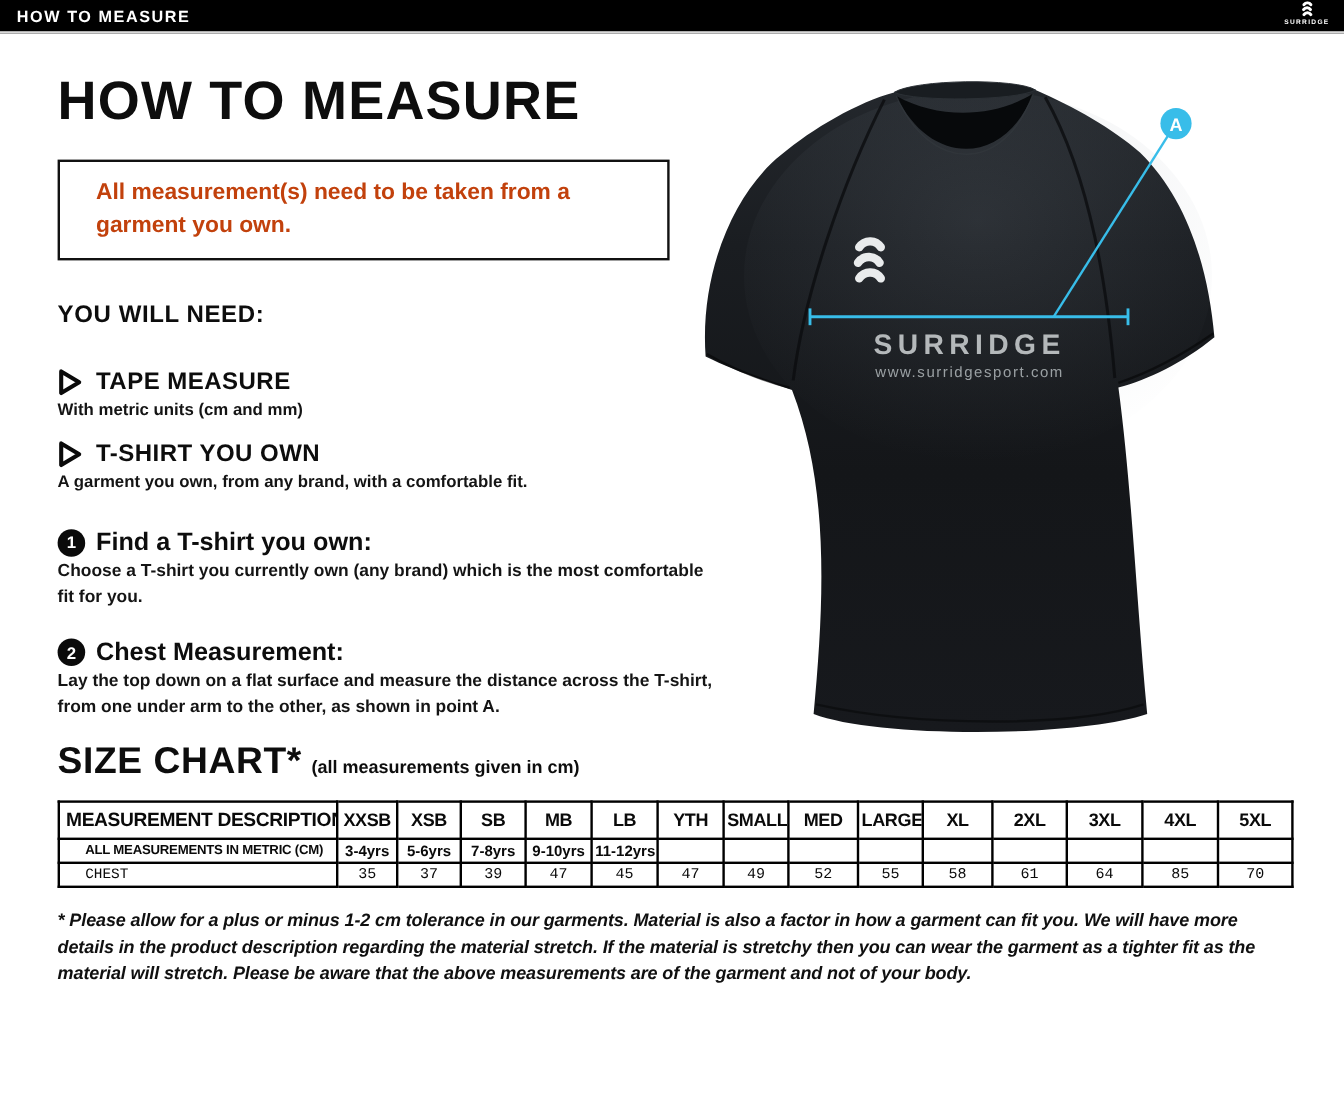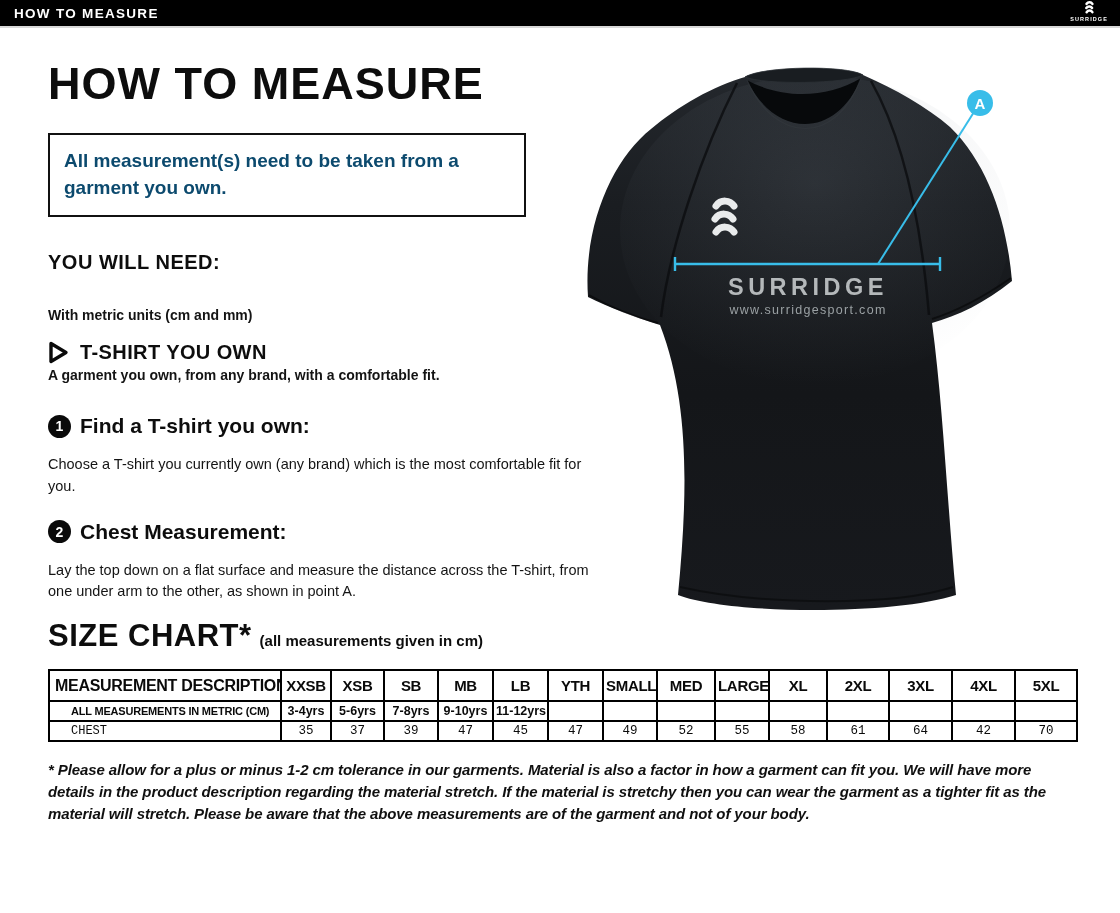--- a/index.html
+++ b/index.html
@@ -20,41 +20,41 @@
   }
   .topbar-logo .brandword{
     color:#fff;font-size:5.5px;font-weight:bold;letter-spacing:1.1px;margin-top:1px;
   }
   
   .content{position:absolute;left:48px;top:28px;width:1028px;}
   h1.page-title{
     margin:32px 0 0 0;font-size:45px;line-height:1.05;font-weight:bold;letter-spacing:1px;color:#0d0d0d;
   }
   .notice-box{
-    margin-top:26px;width:446px;border:2px solid #111;padding:13px 14px;
-    font-size:19px;font-weight:bold;line-height:1.42;color:#0c4a6e;
+    margin-top:26px;width:446px;border:2px solid #111;padding:13px 30px;
+    font-size:19px;font-weight:bold;line-height:1.42;color:#c2410c;
   }
   h2.need-heading{
     margin:34px 0 0 0;font-size:20px;font-weight:bold;letter-spacing:0.5px;color:#0d0d0d;
   }
   .need-item{margin-top:33px;}
   .need-item.second{margin-top:18px;}
   .need-item-head{display:flex;align-items:center;gap:11px;}
   .need-item-title{font-size:20px;font-weight:bold;letter-spacing:0.4px;color:#0d0d0d;}
   .need-item-desc{margin-top:3px;font-size:14px;font-weight:bold;color:#141414;}
   .step{margin-top:31px;}
   .step.second{margin-top:22px;}
   .step-head{display:flex;align-items:center;gap:9px;}
   .step-badge{
     width:23px;height:23px;border-radius:50%;background:#0a0a0a;color:#fff;
     display:flex;align-items:center;justify-content:center;font-size:14px;font-weight:bold;
   }
   .step-title{font-size:21px;font-weight:bold;color:#0d0d0d;}
   .step-desc{
-    margin-top:16px;width:548px;font-size:14.5px;font-weight:normal;line-height:1.5;color:#141414;
+    margin-top:2px;width:548px;font-size:14.5px;font-weight:bold;line-height:1.5;color:#141414;
   }
   .sizechart-head{margin-top:15px;display:flex;align-items:baseline;}
   .sizechart-title{font-size:31px;font-weight:bold;letter-spacing:0.5px;color:#0d0d0d;}
   .sizechart-sub{font-size:15px;font-weight:bold;margin-left:8px;color:#0d0d0d;}
   
   table.size-table{
     margin-top:15px;border-collapse:collapse;table-layout:fixed;width:1028px;
     border:2px solid #000;
   }
   table.size-table th,table.size-table td{
@@ -96,20 +96,26 @@
 
   <div class="content">
 
     <h1 class="page-title">HOW TO MEASURE</h1>
 
     <div class="notice-box">All measurement(s) need to be taken from a garment you own.</div>
 
     <h2 class="need-heading">YOU WILL NEED:</h2>
 
     <div class="need-item">
+      <div class="need-item-head">
+        <svg width="21" height="23" viewBox="0 0 21 23">
+          <polygon points="3,2.5 18,11.5 3,20.5" fill="#fff" stroke="#0a0a0a" stroke-width="3.4" stroke-linejoin="round"></polygon>
+        </svg>
+        <span class="need-item-title">TAPE MEASURE</span>
+      </div>
       <div class="need-item-desc">With metric units (cm and mm)</div>
     </div>
 
     <div class="need-item second">
       <div class="need-item-head">
         <svg width="21" height="23" viewBox="0 0 21 23">
           <polygon points="3,2.5 18,11.5 3,20.5" fill="#fff" stroke="#0a0a0a" stroke-width="3.4" stroke-linejoin="round"></polygon>
         </svg>
         <span class="need-item-title">T-SHIRT YOU OWN</span>
       </div>
@@ -197,21 +203,21 @@
         <td>39</td>
         <td>47</td>
         <td>45</td>
         <td>47</td>
         <td>49</td>
         <td>52</td>
         <td>55</td>
         <td>58</td>
         <td>61</td>
         <td>64</td>
-        <td>42</td>
+        <td>85</td>
         <td>70</td>
       </tr>
     </tbody>
       </table>
 
     <div class="footnote">* Please allow for a plus or minus 1-2 cm tolerance in our garments. Material is also a factor in how a garment can fit you. We will have more details in the product description regarding the material stretch.  If the material is stretchy then you can wear the garment as a tighter fit as the material will stretch.  Please be aware that the above measurements are of the garment and not of your body.</div>
   </div>
 
   <div class="shirt-wrap">
     <svg width="510" height="600" viewBox="0 0 510 600">

